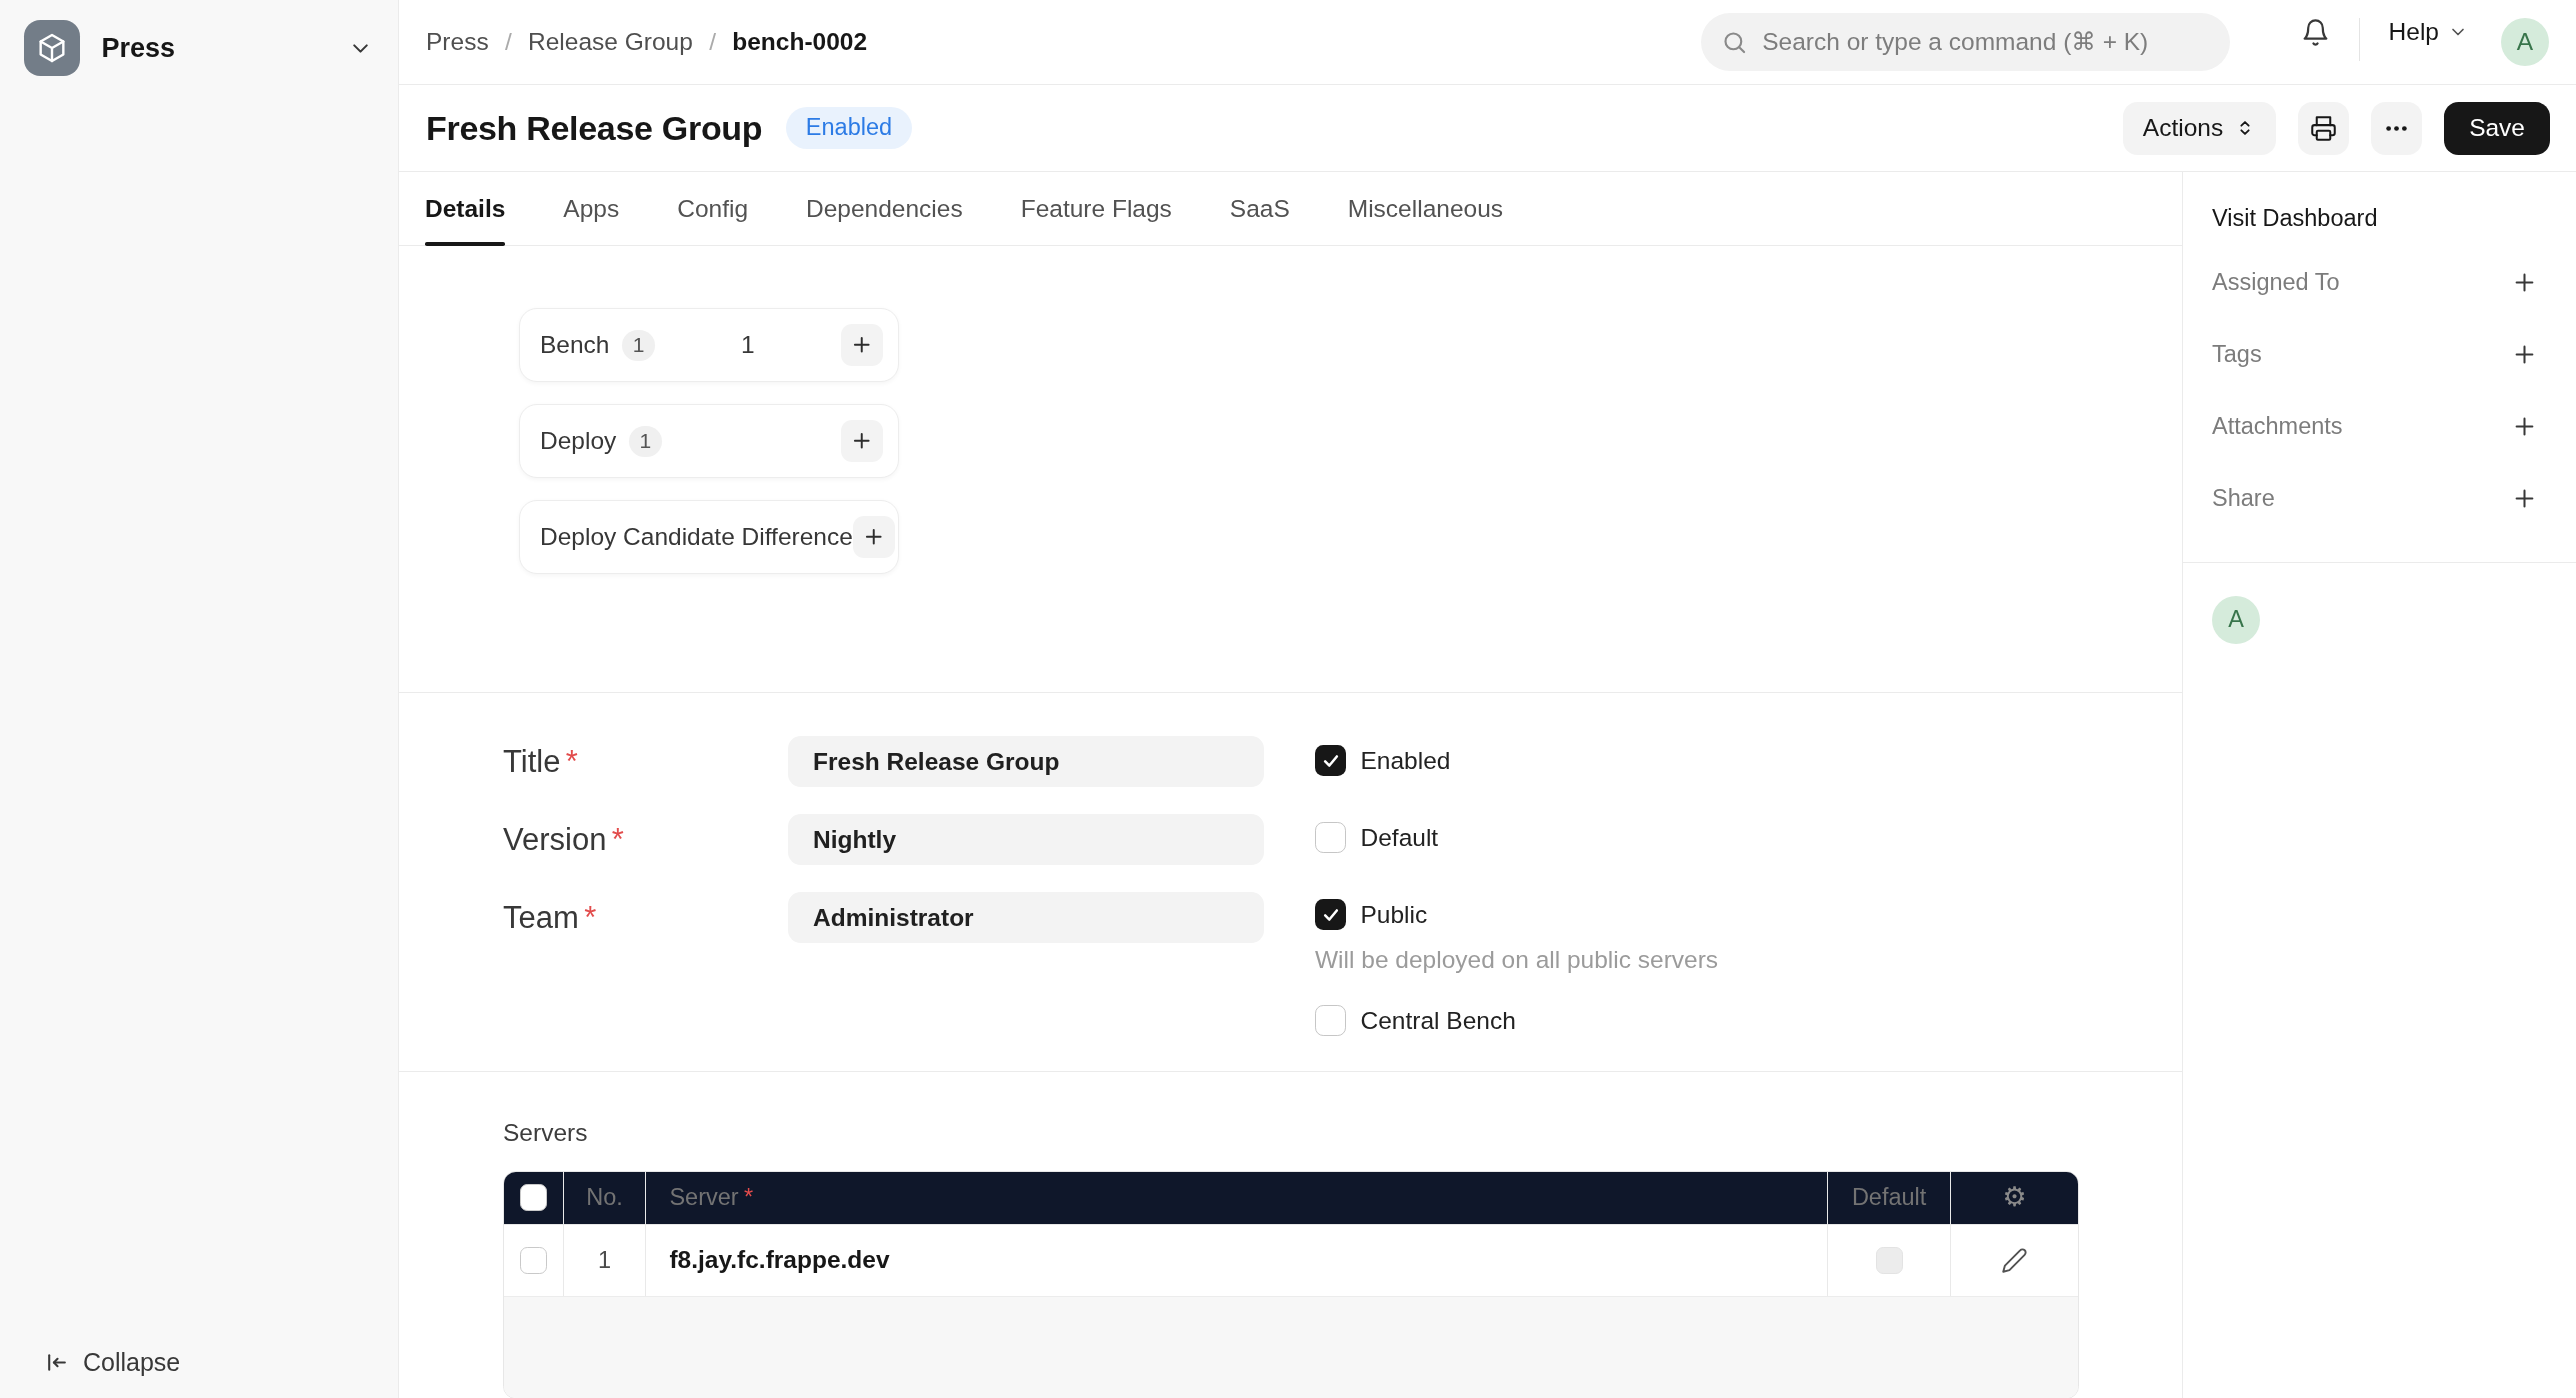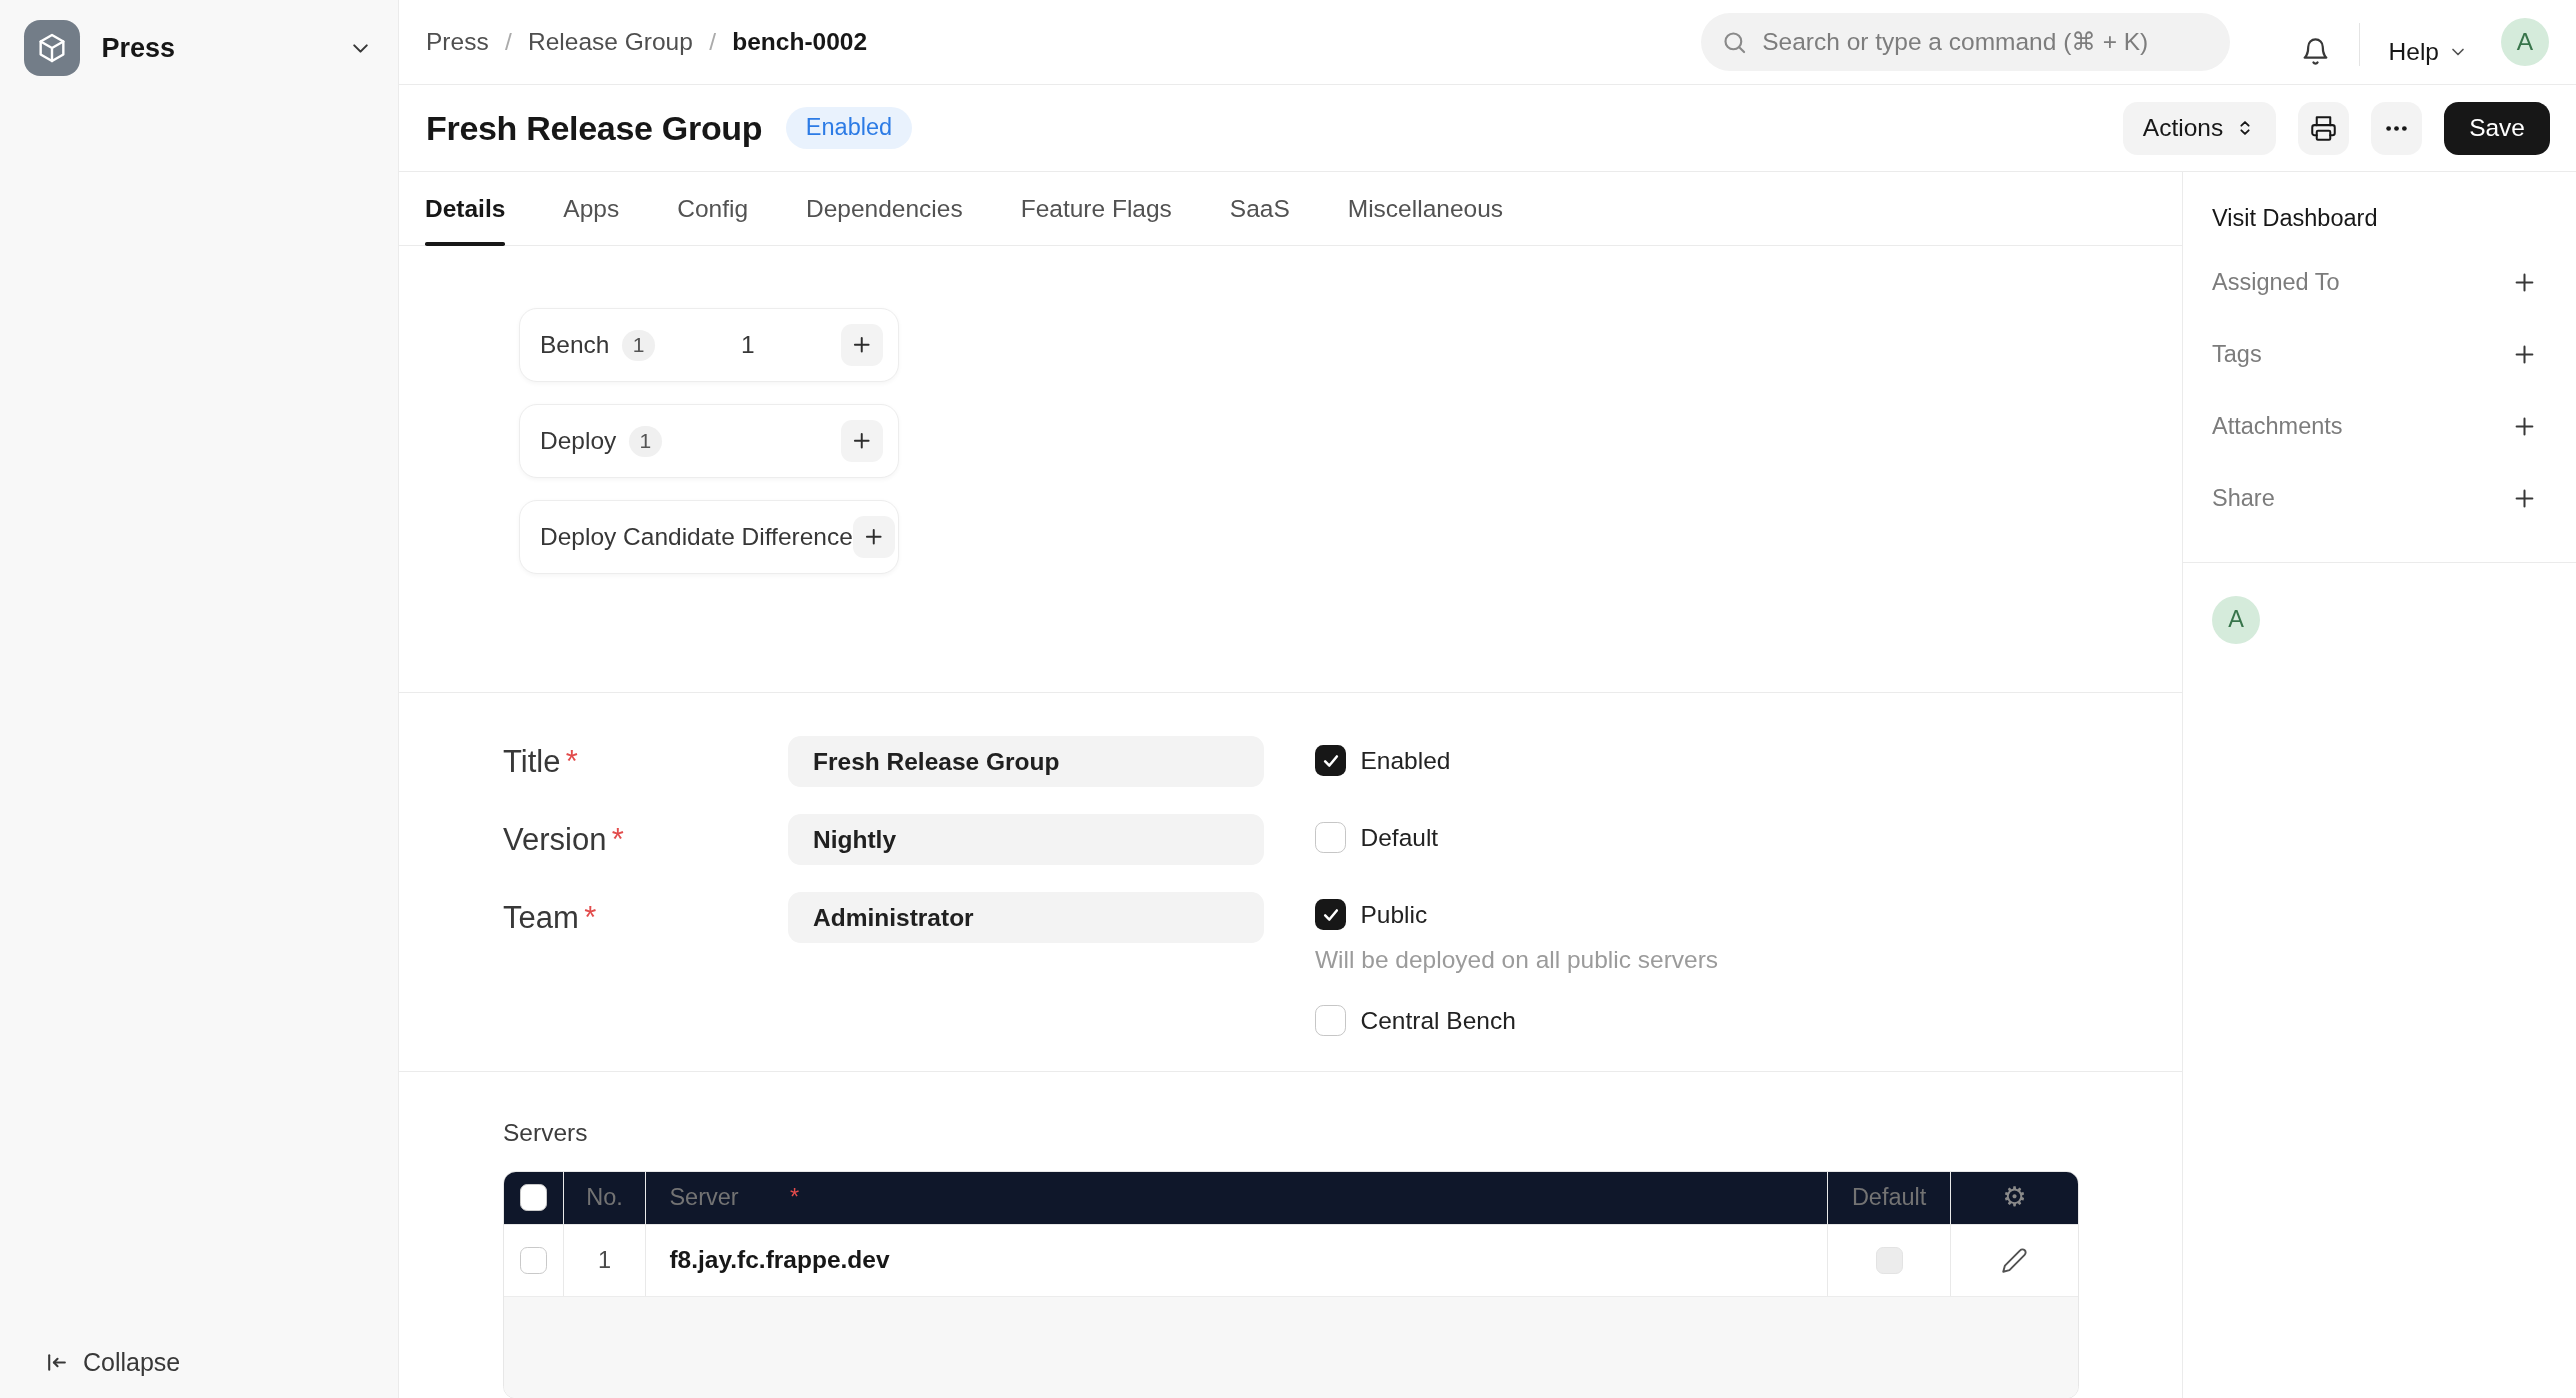--- a/index.html
+++ b/index.html
@@ -38,21 +38,21 @@
   .crumb-current { font-weight: 700; color: #171717; }
   .searchbar {
     margin-left: auto; width: 529px; height: 58px; border-radius: 29px; background: #f2f2f2;
     display: flex; align-items: center; padding: 0 20px; gap: 14.5px;
   }
   .searchbar input {
     border: none; outline: none; background: transparent; flex: 1;
     font-family: inherit; font-size: 24.5px; color: #444;
   }
   .searchbar input::placeholder { color: #7d7d7d; }
-  .topbar-right { display: flex; align-items: flex-end; }
+  .topbar-right { display: flex; align-items: flex-start; }
   .bell-btn { margin-left: 71px; cursor: pointer; }
   .topbar-divider { width: 0.9px; height: 43px; background: #e4e4e4; margin: 0 29px; }
   .help-menu { display: flex; align-items: center; gap: 9px; font-size: 24.5px; color: #171717; cursor: pointer; }
   .avatar {
     width: 48px; height: 48px; border-radius: 50%; background: #d5ebdb; color: #38754b;
     display: flex; align-items: center; justify-content: center;
     font-size: 24.5px; font-weight: 500; margin-left: 33px; cursor: pointer; flex: none;
   }
 
   .titlebar {
@@ -122,21 +122,21 @@
 
   .section-servers { flex: 1; padding: 47px 0 0 104px; overflow: hidden; }
   .servers-label { font-size: 24.5px; color: #3d3d3d; }
   .grid-table { margin-top: 23.5px; width: 1576px; border: 0.9px solid #e7e7e7; border-radius: 12.7px; overflow: hidden; }
   .grid-row { display: flex; }
   .grid-head { height: 53px; background: #0f172a; border-bottom: 0.9px solid #e7e7e7; font-size: 23.5px; color: #737373; }
   .grid-data { height: 72px; background: #ffffff; border-bottom: 0.9px solid #ececec; }
   .cell { display: flex; align-items: center; border-right: 0.9px solid #e9e9e9; height: 100%; }
   .col-check { width: 60px; justify-content: center; }
   .col-no { width: 82px; justify-content: center; }
-  .col-server { width: 1183px; padding: 0 23.5px; gap: 46px; }
+  .col-server { width: 1183px; padding: 0 23.5px; }
   .col-default { width: 123px; justify-content: center; }
   .col-gear { width: 127px; justify-content: center; border-right: none; }
   .table-checkbox { width: 27px; height: 27px; border-radius: 7.2px; background: #fff; border: 1.8px solid #c9c9c9; cursor: pointer; }
   .gear-glyph { font-size: 27px; color: #8a8a8a; cursor: pointer; line-height: 1; }
   .row-no { font-size: 23.5px; color: #4b4b4b; }
   .server-name { font-size: 24.5px; font-weight: 700; color: #171717; }
   .checkbox-disabled { width: 27px; height: 27px; border-radius: 7.2px; background: #ececec; border: 0.9px solid #e3e3e3; }
   .grid-footer { height: 101px; background: #f7f7f7; }
 
   

